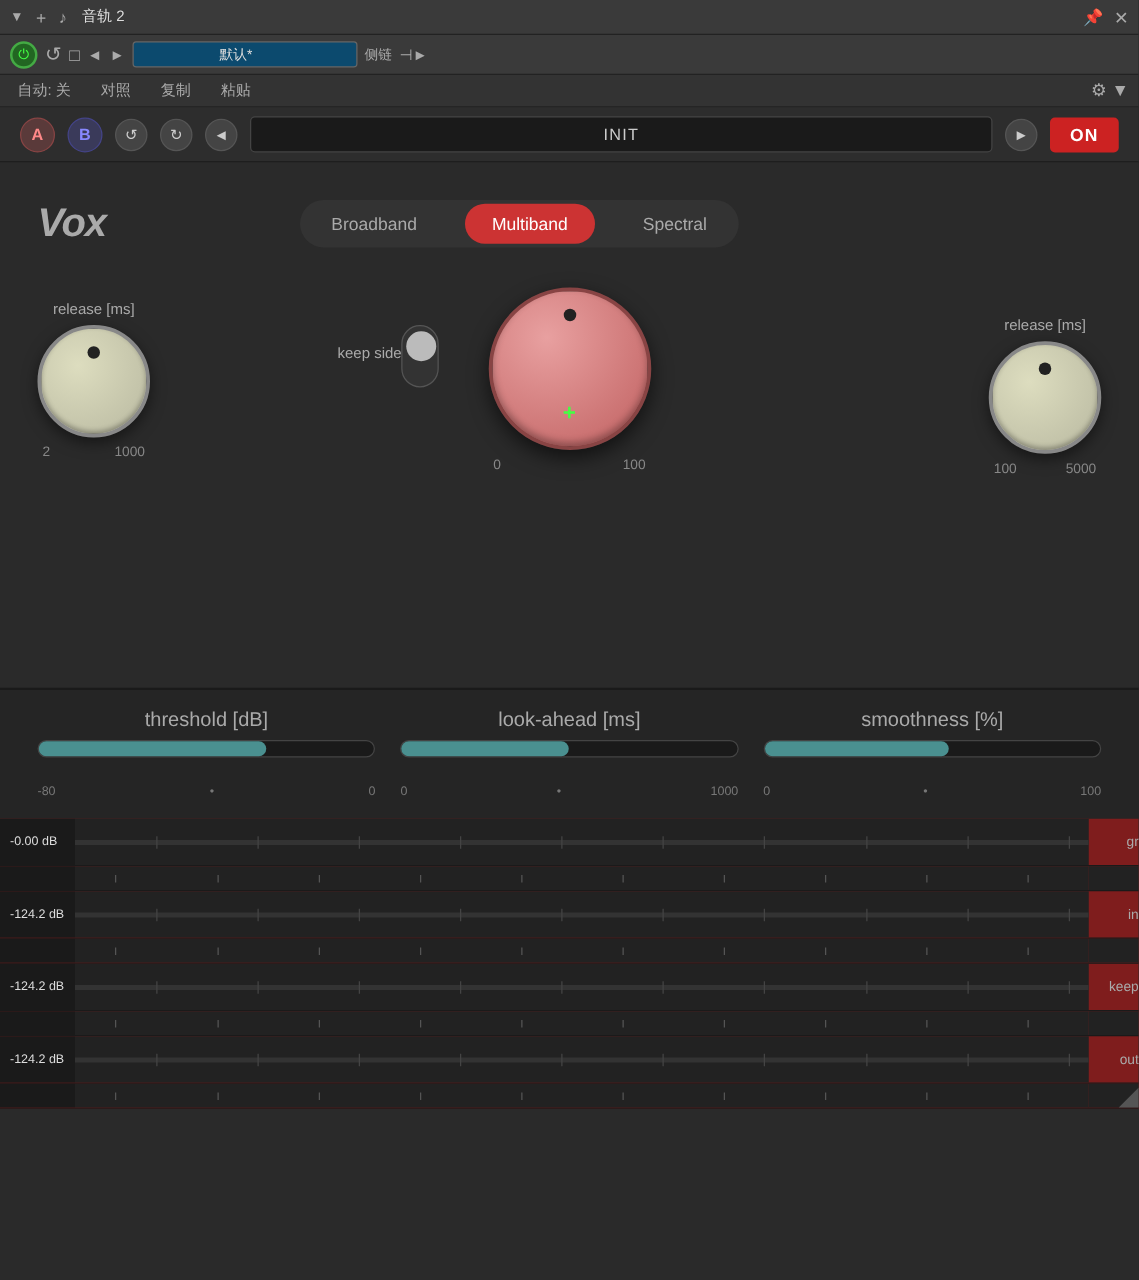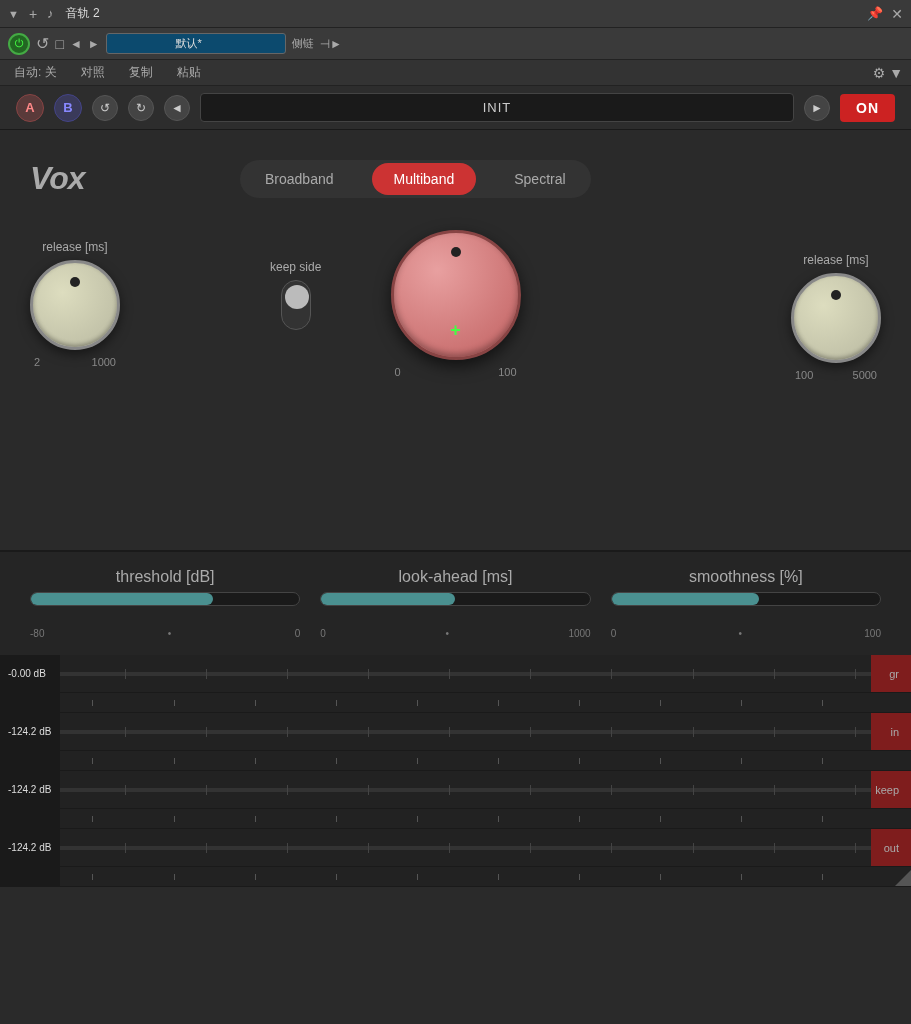--- a/index.html
+++ b/index.html
@@ -283,21 +283,21 @@
       font-size: 11px;
       padding: 0 4px;
     }
 
     
     .keep-side-area {
       position: absolute;
       top: 130px;
       left: 270px;
       display: flex;
-      flex-direction: column;
+      flex-direction: row;
       align-items: center;
     }
     .keep-side-label {
       color: #aaa;
       font-size: 12px;
       margin-bottom: 6px;
     }
     .toggle-track {
       width: 30px;
       height: 50px;
@@ -416,21 +416,21 @@
       transform: translateY(-50%);
       height: 4px;
       background: #333;
       width: 100%;
     }
     .meter-label-right {
       color: #aaa;
       font-size: 11px;
       width: 40px;
       text-align: right;
-      padding-right: 12px;
+      padding-right: 0;
       flex-shrink: 0;
     }
     .meter-sub-tick-row {
       height: 20px;
       display: flex;
       align-items: center;
       border-bottom: 1px solid #1a1a1a;
     }
     .meter-sub-ticks {
       flex: 1;

